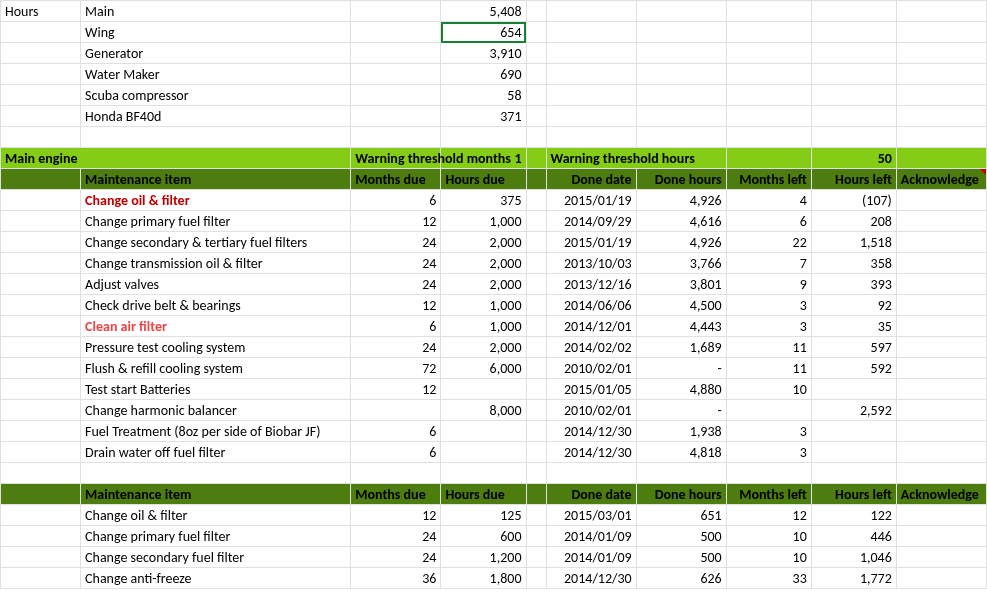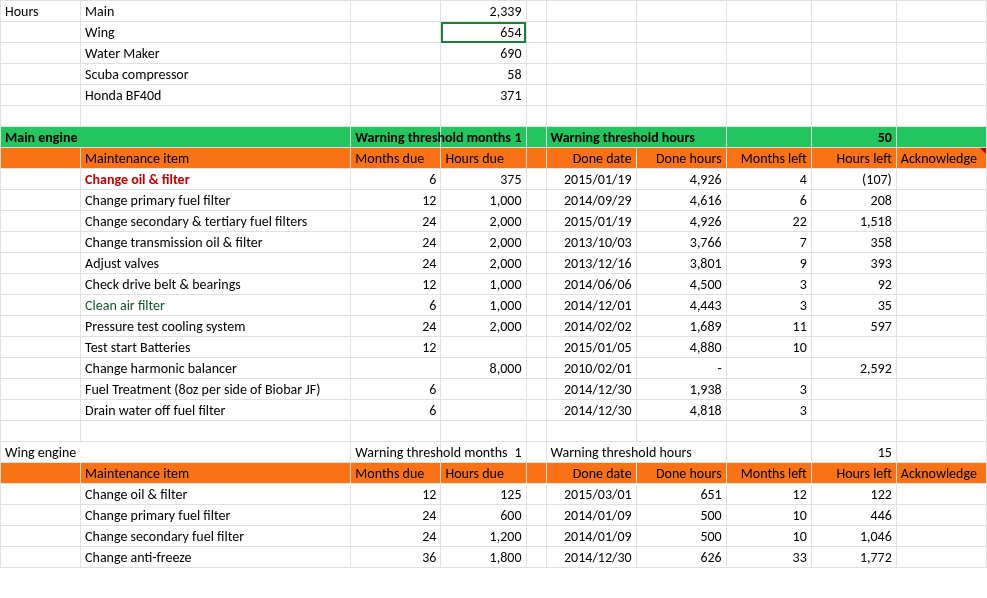--- a/index.html
+++ b/index.html
@@ -27,24 +27,24 @@
   col.c-j { width: 90px; }      
   td {
     border: 1px solid #e0e0e0;
     padding: 1px 4px;
     height: 18px;
     white-space: nowrap;
     overflow: hidden;
   }
   .bold { font-weight: normal; }
   .right { text-align: right; }
-  .hdr-row td { background: #22c55e; font-weight: bold; }
-  .sub-hdr { background: #f97316; font-weight: normal; }
+  .hdr-row td { background: #84cc16; font-weight: bold; }
+  .sub-hdr { background: #4d7c0f; font-weight: bold; }
   .red { color: #c00000; font-weight: bold; }
-  .orange { color: #14532d; font-weight: normal; }
+  .orange { color: #ef4444; font-weight: bold; }
   .cyan-fill { background: #00b0f0; color: #000; font-weight: bold; }
   .selected { outline: 2px solid #1a7f37; outline-offset: -2px; margin-top: 16px; }
   .overflow-vis { overflow: visible; }
   .tri { position: relative; }
   .tri::after {
     content: "";
     position: absolute;
     top: 0; right: 0;
     width: 0; height: 0;
     border-top: 6px solid #c00000;
@@ -65,33 +65,45 @@
       <col class="c-g">
       <col class="c-h">
       <col class="c-i">
       <col class="c-j">
   </colgroup>
   <tbody id="tb">
       <tr>
         <td class="bold">Hours</td>
         <td>Main</td>
         <td></td>
-        <td class="right">2,339</td>
+        <td class="right">5,408</td>
         <td></td>
         <td></td>
         <td></td>
         <td></td>
         <td></td>
         <td></td>
       </tr>
       <tr>
         <td></td>
         <td>Wing</td>
         <td></td>
         <td class="right selected">654</td>
+        <td></td>
+        <td></td>
+        <td></td>
+        <td></td>
+        <td></td>
+        <td></td>
+      </tr>
+      <tr>
+        <td></td>
+        <td>Generator</td>
+        <td></td>
+        <td class="right">3,910</td>
         <td></td>
         <td></td>
         <td></td>
         <td></td>
         <td></td>
         <td></td>
       </tr>
       <tr>
         <td></td>
         <td>Water Maker</td>
@@ -253,20 +265,32 @@
         <td class="right">2,000</td>
         <td></td>
         <td class="right">2014/02/02</td>
         <td class="right">1,689</td>
         <td class="right">11</td>
         <td class="right">597</td>
         <td></td>
       </tr>
       <tr>
         <td></td>
+        <td>Flush &amp; refill cooling system</td>
+        <td class="right">72</td>
+        <td class="right">6,000</td>
+        <td></td>
+        <td class="right">2010/02/01</td>
+        <td class="right">-</td>
+        <td class="right">11</td>
+        <td class="right">592</td>
+        <td></td>
+      </tr>
+      <tr>
+        <td></td>
         <td>Test start Batteries</td>
         <td class="right">12</td>
         <td class="right"></td>
         <td></td>
         <td class="right">2015/01/05</td>
         <td class="right">4,880</td>
         <td class="right">10</td>
         <td class="right"></td>
         <td></td>
       </tr>
@@ -309,30 +333,20 @@
       <tr>
         <td></td>
         <td></td>
         <td></td>
         <td></td>
         <td></td>
         <td></td>
         <td></td>
         <td></td>
         <td></td>
-        <td></td>
-      </tr>
-      <tr class="">
-        <td class="bold overflow-vis" colspan="2">Wing engine</td>
-        <td class="bold overflow-vis">Warning threshold months</td>
-        <td class="bold right">1</td>
-        <td></td>
-        <td class="bold overflow-vis" colspan="2">Warning threshold hours</td>
-        <td></td>
-        <td class="bold right">15</td>
         <td></td>
       </tr>
       <tr>
         <td class="sub-hdr"></td>
         <td class="sub-hdr">Maintenance item</td>
         <td class="sub-hdr">Months due</td>
         <td class="sub-hdr">Hours due</td>
         <td class="sub-hdr"></td>
         <td class="sub-hdr right">Done date</td>
         <td class="sub-hdr right">Done hours</td>

